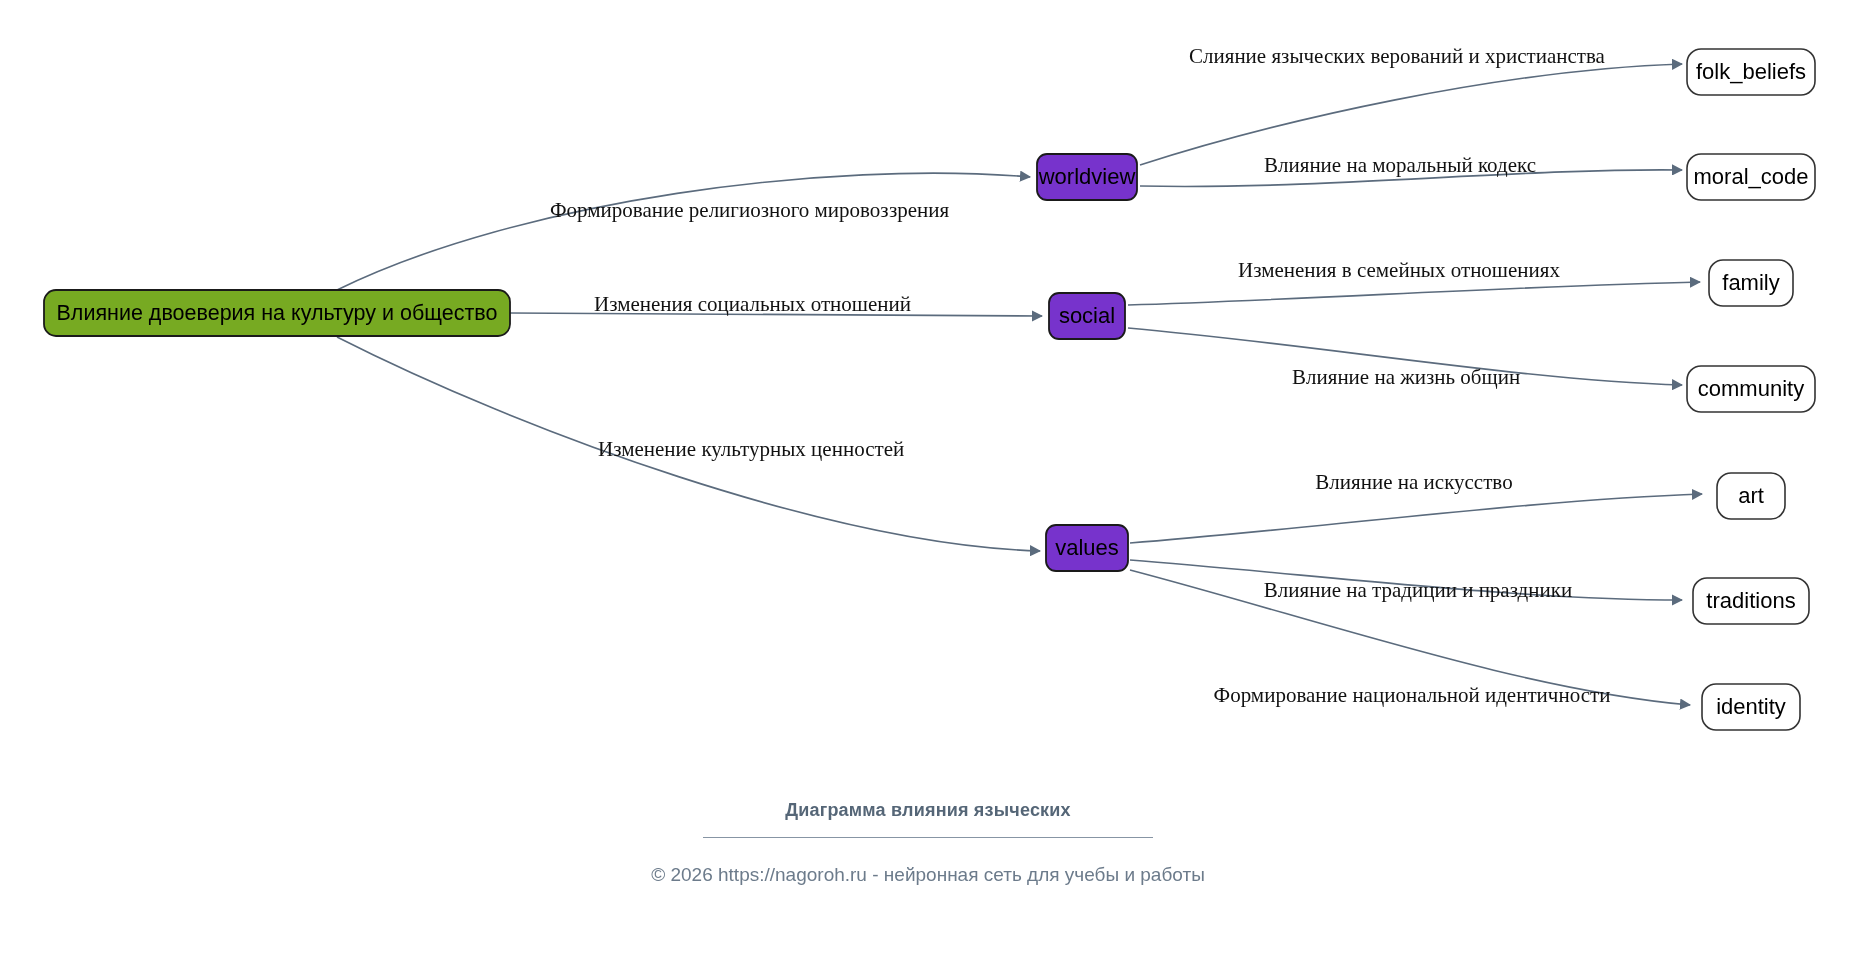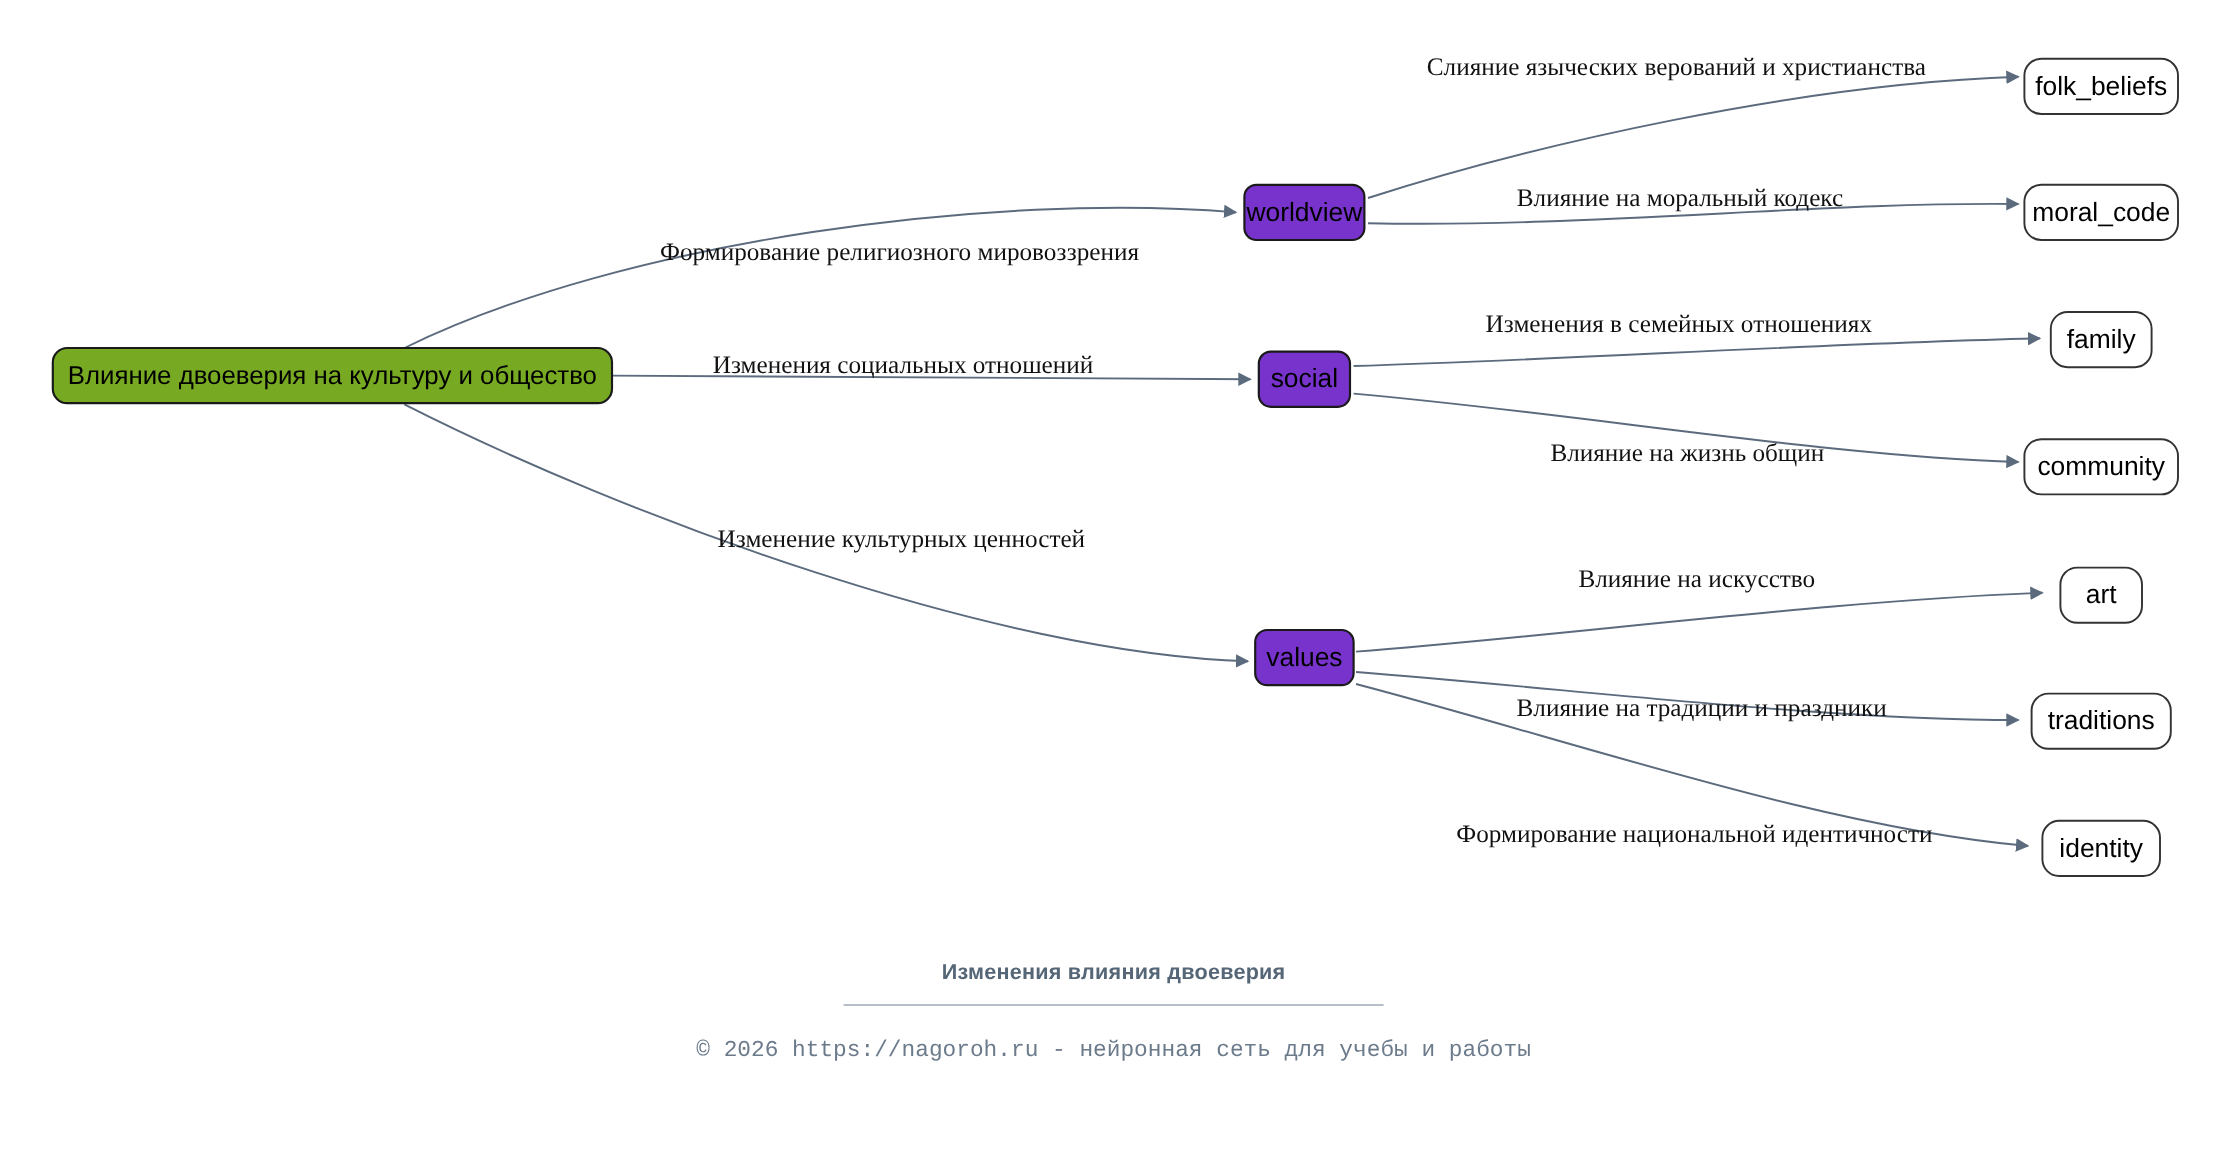--- a/index.html
+++ b/index.html
@@ -73,21 +73,21 @@
     color: #556677;
     letter-spacing: 0.2px;
   }
   .footer-rule {
     width: 450px;
     height: 1px;
     background: #8795a4;
     margin: 16px auto 0 auto;
   }
   .footer-copyright {
-    font-family: Liberation Mono, monospace;
+    font-family: Liberation Sans, sans-serif;
     font-size: 19px;
     color: #6c7b8b;
     margin-top: 26px;
   }
 </style>
 </head>
 <body>
 
 <div id="diagram-root">
   <svg class="mindmap" viewBox="0 0 1856 967" xmlns="http://www.w3.org/2000/svg">
@@ -185,17 +185,17 @@
       <text class="node-label" x="1751" y="602">traditions</text>
     </g>
 
     <g>
       <rect class="node-rect-leaf" x="1702" y="684" width="98" height="46" rx="14" ry="14"></rect>
       <text class="node-label" x="1751" y="708">identity</text>
     </g>
   </svg>
 
   <div class="footer-block">
-    <div class="footer-title">Изменения влияния двоеверия</div>
+    <div class="footer-title">Диаграмма влияния языческих</div>
     <div class="footer-rule"></div>
     <div class="footer-copyright">© 2026 https://nagoroh.ru - нейронная сеть для учебы и работы</div>
   </div>
 </div>
 
 </body></html>

